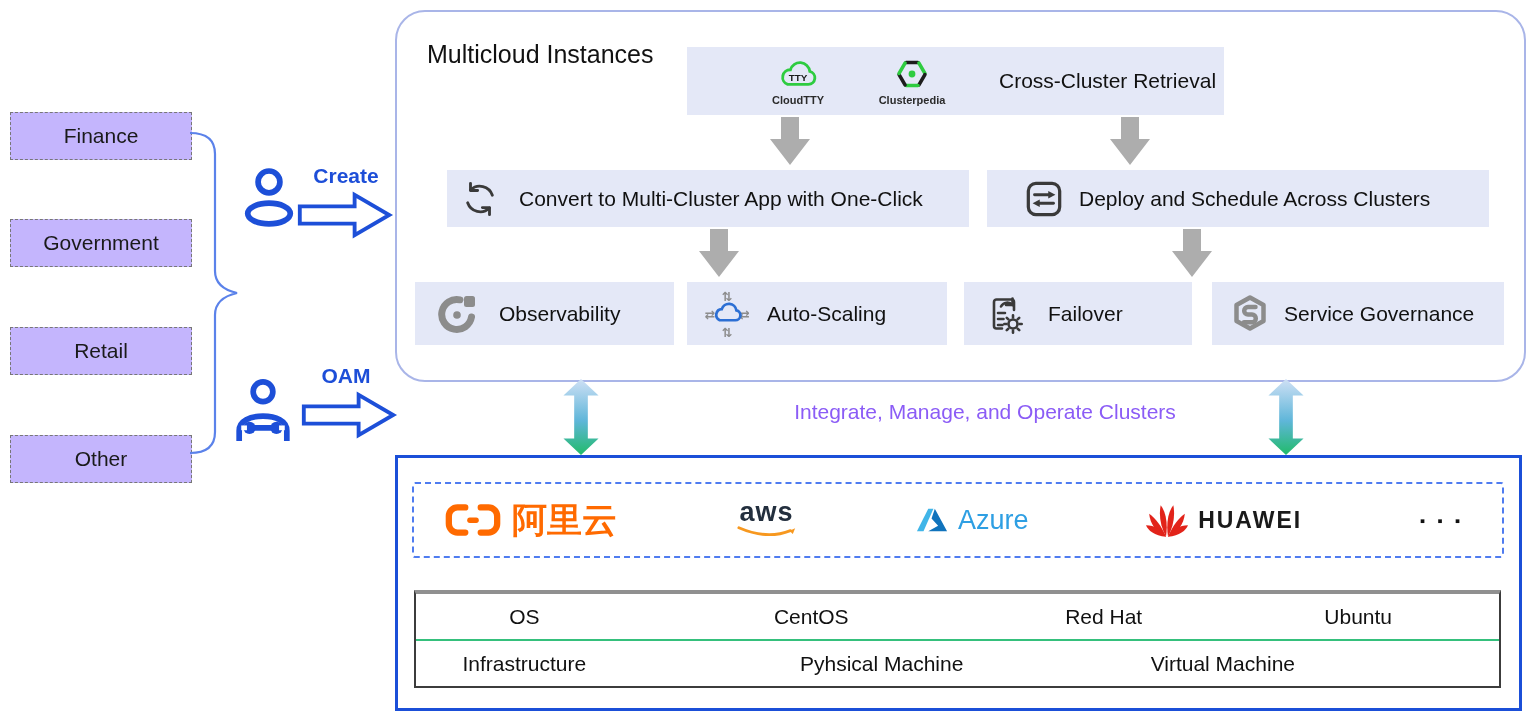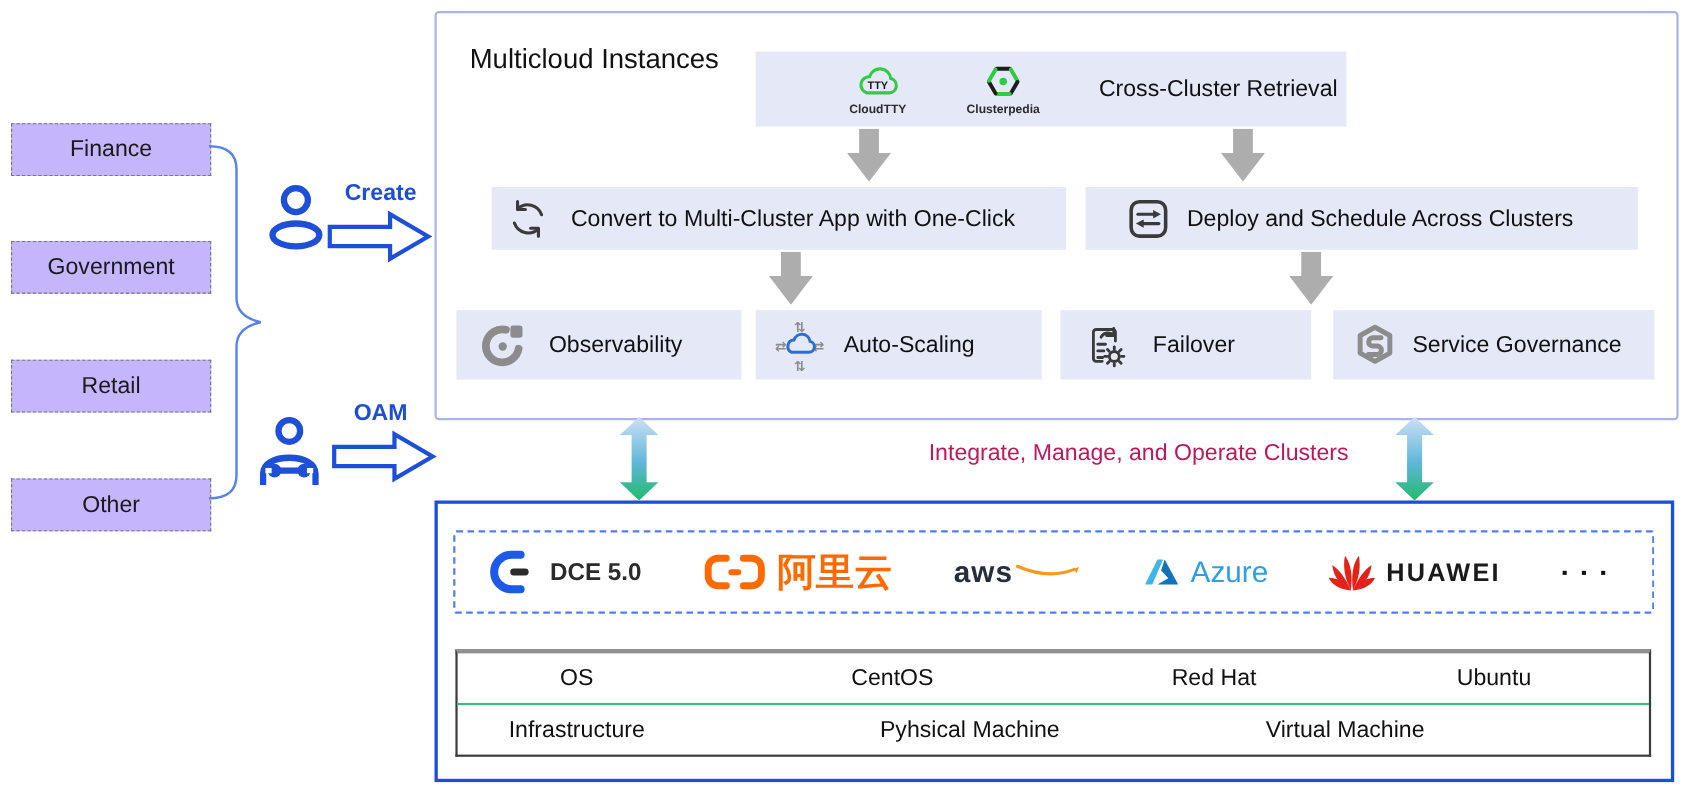--- a/index.html
+++ b/index.html
@@ -6,39 +6,39 @@
   body{width:1538px;height:721px;position:relative;overflow:hidden;
        font-family:"Liberation Sans","DejaVu Sans",sans-serif;color:#1a1a1a;}
   .abs{position:absolute;}
   
   .ind-box{position:absolute;left:10px;width:180px;height:46px;border:1.5px dashed #777;
            display:flex;align-items:center;justify-content:center;font-size:21px;background:#c4b5fd;}
   
   .actor-label{position:absolute;font-size:21px;font-weight:600;color:#1d4ed8;text-align:center;}
   
   .mc-panel{position:absolute;left:395px;top:10px;width:1127px;height:368px;
-            border:2px solid #a9b5e8;border-radius:4px;background:#fff;}
+            border:2px solid #a9b5e8;border-radius:30px;background:#fff;}
   .mc-title{position:absolute;left:30px;top:28px;font-size:25px;color:#111;}
   .lav{background:#e4e8f7;position:absolute;display:flex;align-items:center;}
   .bar-label{font-size:21px;color:#111;}
   .tool{display:flex;flex-direction:column;align-items:center;gap:3px;}
   .tool-name{font-size:11px;font-weight:700;color:#2b2b2b;}
   .cap-label{font-size:21px;color:#111;}
-  .integrate{position:absolute;left:776px;top:396px;width:450px;text-align:right;
-             font-size:21px;color:#be185d;background:#fff;padding:4px 0;}
+  .integrate{position:absolute;left:760px;top:396px;width:450px;text-align:center;
+             font-size:21px;color:#8b5cf6;background:#fff;padding:4px 0;}
   
   .plat-panel{position:absolute;left:395px;top:455px;width:1127px;height:256px;
               border:3px solid #1b4fd8;background:#fff;box-sizing:border-box;}
   .logo-strip{position:absolute;left:14px;top:24px;width:1092px;height:76px;
               border:2px dashed #4f7cf0;border-radius:3px;box-sizing:border-box;
               display:flex;align-items:center;justify-content:space-between;padding:0 38px 0 30px;}
   .provider{display:flex;align-items:center;gap:10px;}
   .dce-text{font-size:22px;font-weight:700;color:#2b2b2b;}
   .ali-text{font-size:35px;font-weight:600;color:#ff6a00;}
-  .aws-wrap{display:flex;align-items:center;line-height:0.9;}
+  .aws-wrap{display:flex;flex-direction:column;align-items:center;line-height:0.9;}
   .aws-text{font-size:27px;font-weight:700;color:#232f3e;letter-spacing:1px;}
   .azure-text{font-size:27px;color:#2e9fe3;}
   .huawei-text{font-size:23px;font-weight:700;color:#1a1a1a;letter-spacing:2px;}
   .dots{font-size:15px;font-weight:700;color:#111;letter-spacing:4px;}
   .infra-table{position:absolute;left:16px;top:132px;width:1087px;box-sizing:border-box;
                border:2px solid #3c3c3c;border-top:4px solid #909090;background:#fff;}
   .t-row{display:flex;height:45px;align-items:center;}
   .t-row-2{border-top:2px solid #35c07c;}
   .t-cell{font-size:21px;color:#111;text-align:center;flex:0 0 auto;}
   svg{display:block;}
@@ -207,27 +207,20 @@
   </linearGradient>
     </defs>
   <polygon points="20,0 38,17 27,17 27,61 38,61 20,78 2,61 13,61 13,17 2,17" fill="url(#grad-b)"></polygon>
 </svg>
 <div class="integrate">Integrate, Manage, and Operate Clusters</div>
 
 <div class="plat-panel">
 
   <div class="logo-strip">
     <div class="provider">
-      <svg width="46" height="42" viewBox="0 0 44 40">
-        <path d="M28 5 H20 A15 15 0 0 0 20 35 H28" fill="none" stroke="#1e5ae8" stroke-width="7" stroke-linecap="round"></path>
-        <rect x="19" y="17" width="16" height="6" rx="3" fill="#2b2b2b"></rect>
-      </svg>
-      <span class="dce-text">DCE 5.0</span>
-    </div>
-    <div class="provider">
       <svg width="58" height="40" viewBox="0 0 60 40">
         <path d="M22 7 H14 A9 9 0 0 0 5 16 V24 A9 9 0 0 0 14 33 H22" fill="none" stroke="#ff6a00" stroke-width="6.5" stroke-linecap="round"></path>
         <path d="M38 7 H46 A9 9 0 0 1 55 16 V24 A9 9 0 0 1 46 33 H38" fill="none" stroke="#ff6a00" stroke-width="6.5" stroke-linecap="round"></path>
         <rect x="24" y="17.5" width="12" height="5.5" rx="2.7" fill="#ff6a00"></rect>
       </svg>
       <span class="ali-text">阿里云</span>
     </div>
     <div class="aws-wrap">
       <span class="aws-text">aws</span>
       <svg width="64" height="15" viewBox="0 0 64 16">

